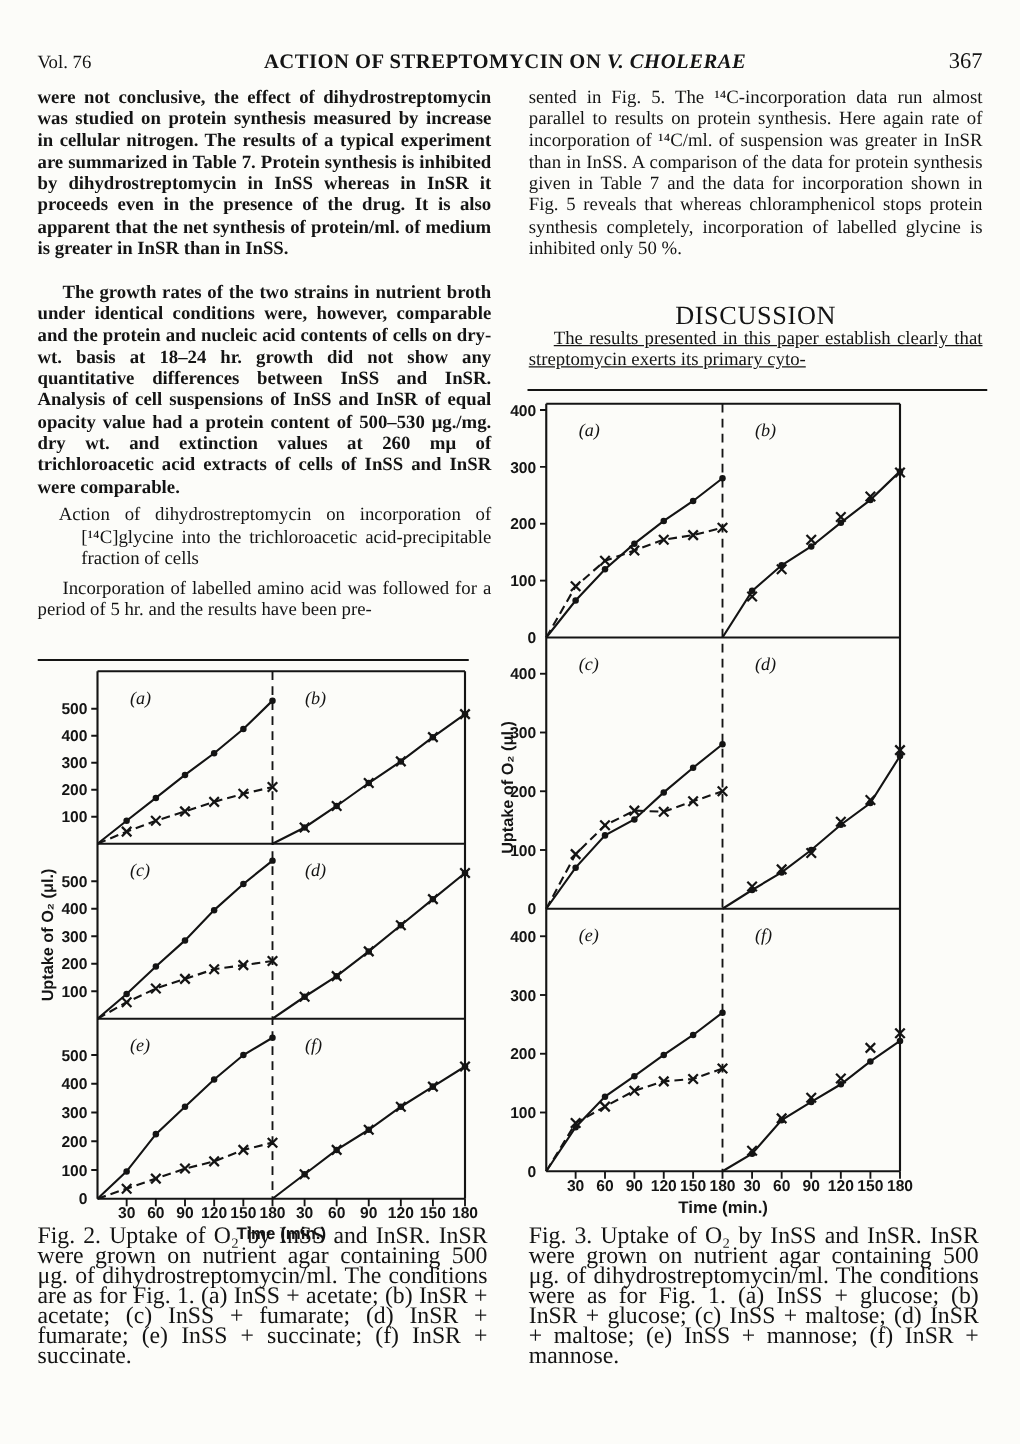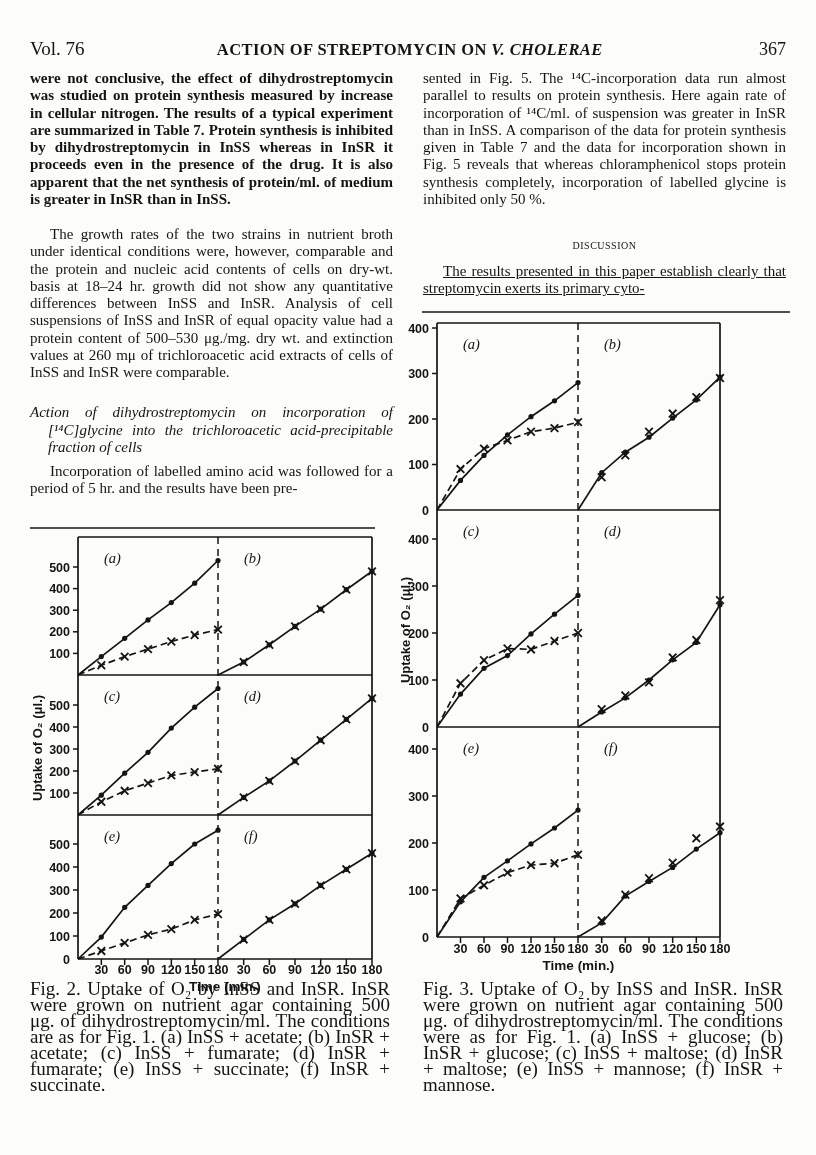--- a/index.html
+++ b/index.html
@@ -7,27 +7,27 @@
     width:816px;height:1155px;position:relative;overflow:hidden;
     background:#fcfcf9;color:#141414;
     font-family:"Liberation Serif","DejaVu Serif",serif;
   }
   .abs{position:absolute;}
   p{margin:0;text-align:justify;font-size:15px;line-height:17.3px;}
   .indent{text-indent:20px;}
   .col{width:363px;}
   
   .hdr{top:38px;left:30px;width:756px;display:flex;align-items:baseline;}
-  .vol{font-size:19px;}
+  .vol{font-size:15px;}
   .ttl{flex:1;text-align:center;font-weight:bold;font-size:16.5px;letter-spacing:.4px;font-family:Liberation Serif, serif;}
   .pgno{font-size:18px;margin-left:24px;}
   
-  .ital-head{font-style:italic;font-size:15px;line-height:17.5px;text-align:justify;
-    padding-left:18px;text-indent:-18px;}
-  .disc{width:363px;text-align:center;font-size:10px;letter-spacing:.5px;}
+  .ital-head{font-size:15px;line-height:17.5px;text-align:justify;
+    padding-left:18px;text-indent:-18px;margin-left:17px;}
+  .disc{width:363px;text-align:center;font-size:21px;letter-spacing:.5px;}
   
   .cap{font-size:19px;line-height:16px;text-align:justify;width:360px;}
   
   svg{display:block;}
   .tick{font:600 12.5px "Liberation Sans","DejaVu Sans",sans-serif;fill:#141414;}
   .plabel{font:italic 14.5px "Liberation Serif","DejaVu Serif",serif;fill:#141414;}
   .xlab{font:600 13.5px "Liberation Sans","DejaVu Sans",sans-serif;fill:#141414;}
   .ylab{font:600 13px "Liberation Sans","DejaVu Sans",sans-serif;fill:#141414;}
 </style>
 </head>
@@ -35,21 +35,21 @@
 
 <div class="abs hdr">
   <span class="vol">Vol. 76</span>
   <span class="ttl"><span>ACTION OF STREPTOMYCIN ON </span><i>V. CHOLERAE</i></span>
   <span class="pgno">367</span>
 </div>
 
 <div class="abs col" style="left:30px;top:70px;font-weight:bold;">
   <p>were not conclusive, the effect of dihydrostreptomycin was studied on protein synthesis measured by increase in cellular nitrogen. The results of a typical experiment are summarized in Table 7. Protein synthesis is inhibited by dihydrostreptomycin in InSS whereas in InSR it proceeds even in the presence of the drug. It is also apparent that the net synthesis of protein/ml. of medium is greater in InSR than in InSS.</p>
 </div>
-<div class="abs col" style="left:30px;top:226px;">
+<div class="abs col" style="left:30px;top:226px;font-weight:bold;">
   <p class="indent">The growth rates of the two strains in nutrient broth under identical conditions were, however, comparable and the protein and nucleic acid contents of cells on dry-wt. basis at 18–24 hr. growth did not show any quantitative differences between InSS and InSR. Analysis of cell suspensions of InSS and InSR of equal opacity value had a protein content of 500–530 μg./mg. dry wt. and extinction values at 260 mμ of trichloroacetic acid extracts of cells of InSS and InSR were comparable.</p>
 </div>
 <div class="abs col" style="left:30px;top:404px;">
   <div class="ital-head">Action of dihydrostreptomycin on incorporation of [¹⁴C]glycine into the trichloroacetic acid-precipitable fraction of cells</div>
 </div>
 <div class="abs col" style="left:30px;top:463px;">
   <p class="indent">Incorporation of labelled amino acid was followed for a period of 5 hr. and the results have been pre-</p>
 </div>
 
 <div class="abs col" style="left:423px;top:70px;">

